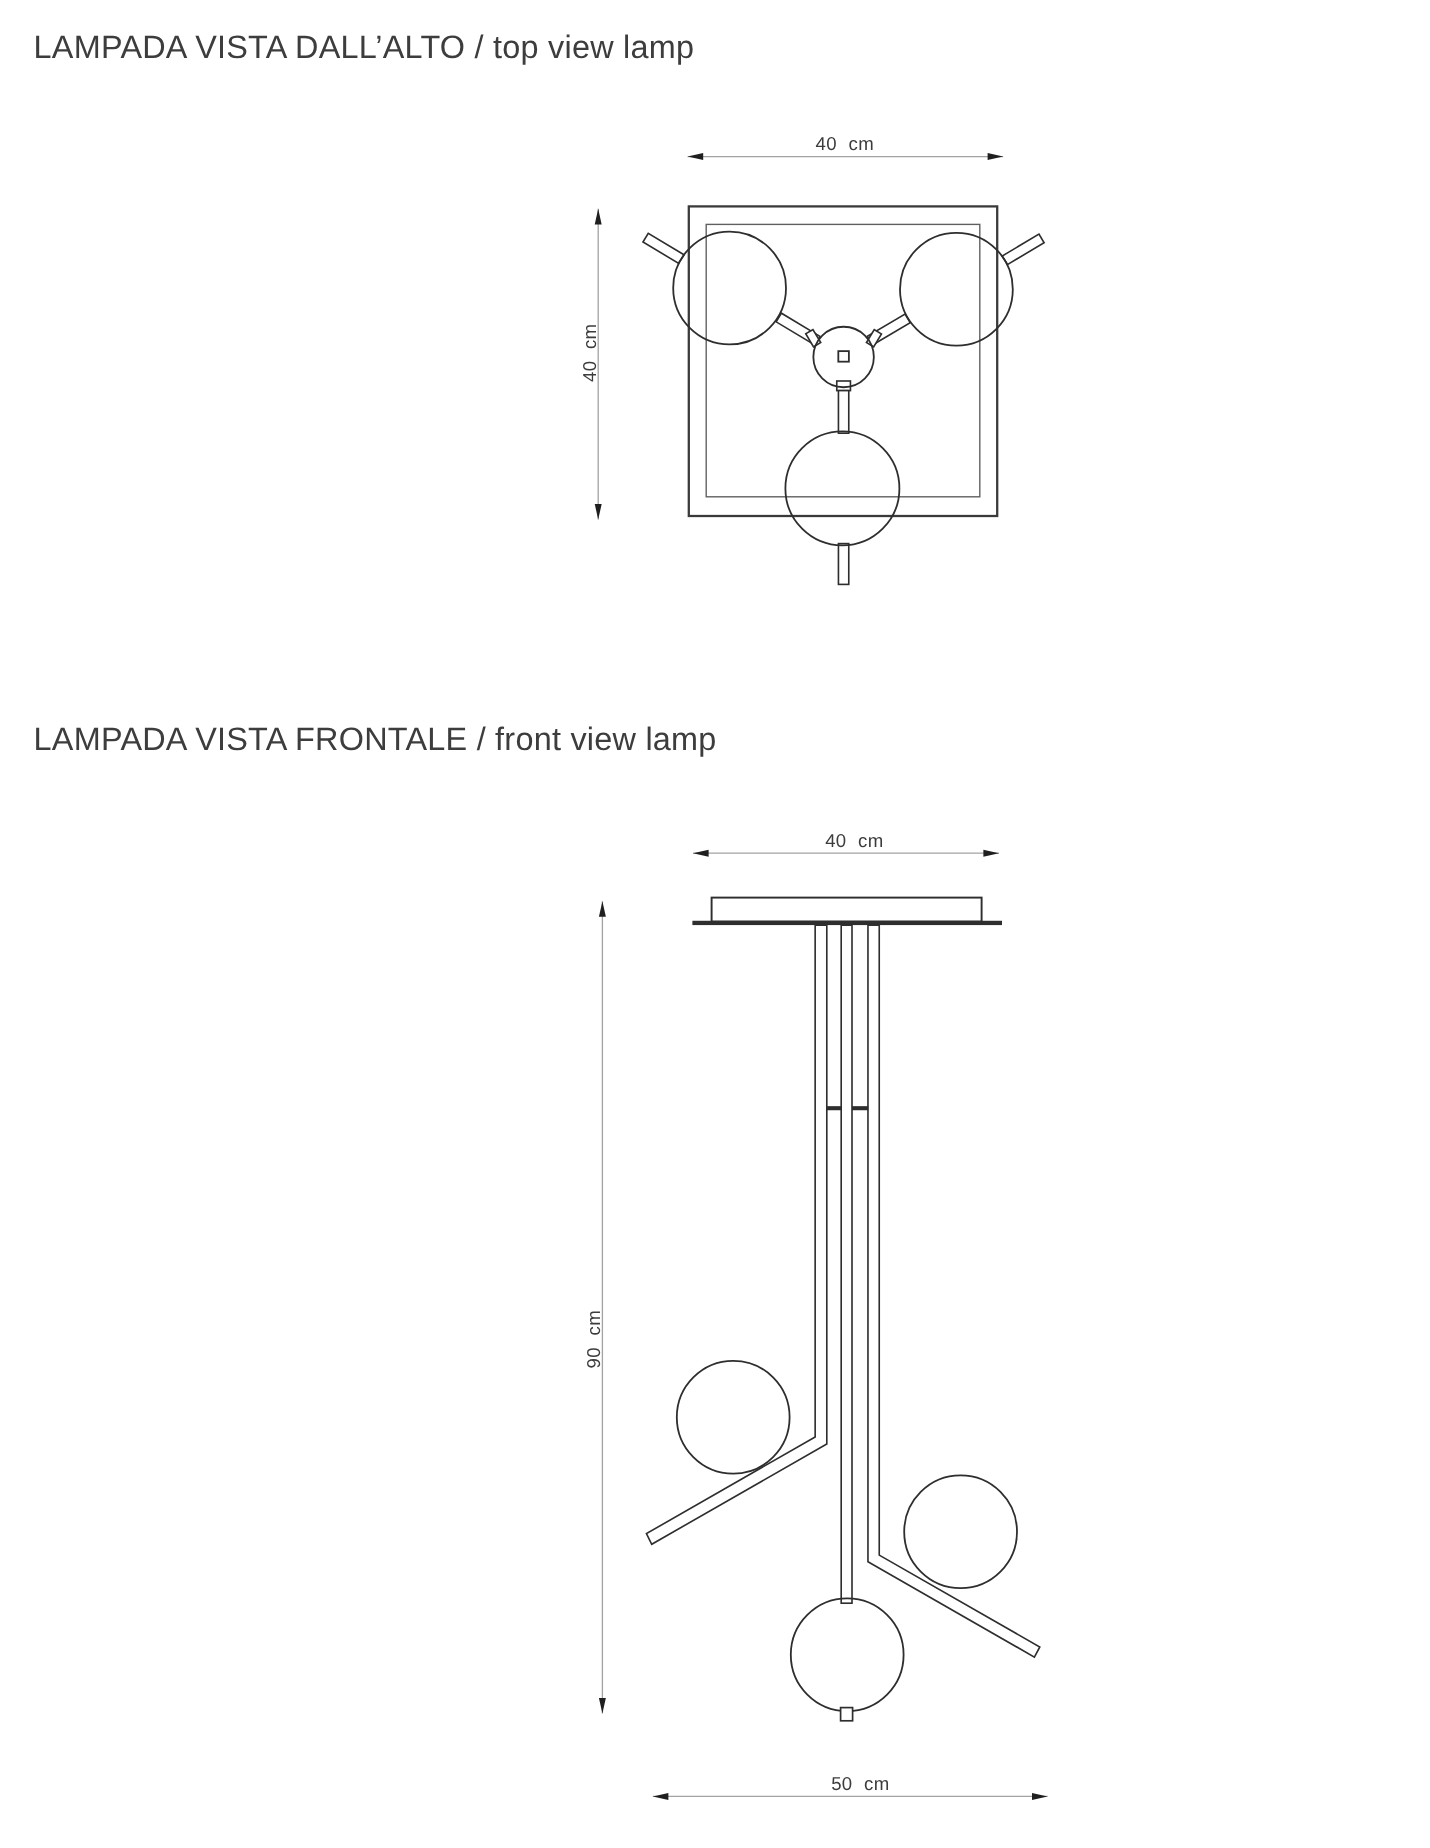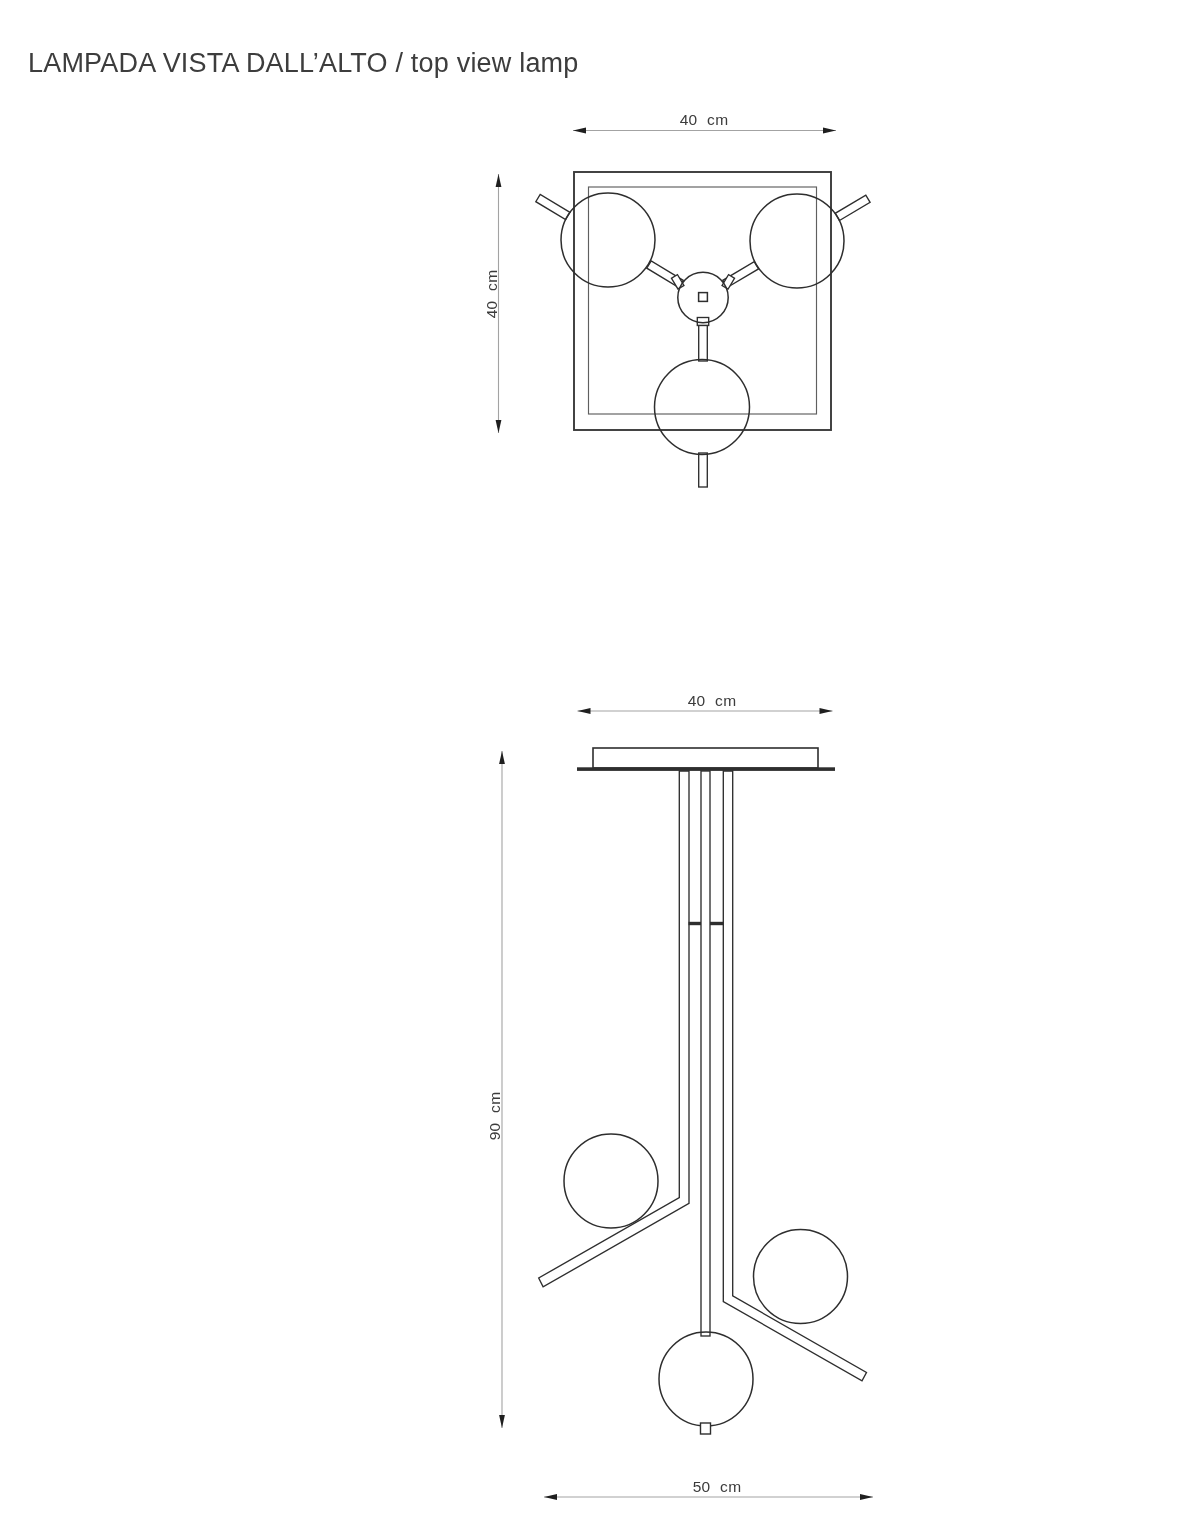--- a/index.html
+++ b/index.html
@@ -1,37 +1,38 @@
 <!DOCTYPE html>
 <html><head>
 <meta charset="utf-8">
 <style>
   html,body{margin:0;padding:0;background:#ffffff;}
   .page{position:relative;width:1192px;height:1540px;background:#ffffff;overflow:hidden;
         font-family:"Liberation Sans", sans-serif;}
   .view-title{position:absolute;left:28px;font-size:27px;font-weight:400;color:#3d3d3d;
               letter-spacing:.2px;white-space:nowrap;}
-  #title-top{top:24px;margin-top:24px;}
+  #title-top{top:24px;}
   #title-front{top:601px;}
   svg{position:absolute;left:0;top:0;}
   svg text{font-family:"Liberation Sans", sans-serif;font-size:15.5px;fill:#3c3c3c;
            word-spacing:5px;letter-spacing:.3px;}
   .dimline{stroke:#a3a3a3;stroke-width:1.1;}
   .arrow{fill:#1f1f1f;stroke:none;}
   .ink{stroke:#2e2e2e;fill:none;}
   .tube{stroke:#2e2e2e;stroke-width:1.35;fill:#ffffff;}
   .solid{fill:#2e2e2e;stroke:none;}
 </style>
 </head>
 <body>
 
 <div class="page">
 
   <div class="view-title" id="title-top">LAMPADA VISTA DALL’ALTO / top view lamp</div>
 
+  <div class="view-title" id="title-front">LAMPADA VISTA FRONTALE / front view lamp</div>
 
   <svg width="1192" height="1540" viewBox="0 0 1192 1540">
 
     <g>
 
       <g>
         <line class="dimline" x1="573" y1="130.5" x2="836" y2="130.5"></line>
         <polygon class="arrow" points="573,130.5 586,127.6 586,133.4"></polygon>
         <polygon class="arrow" points="836,130.5 823,127.6 823,133.4"></polygon>
         <text x="704" y="125" text-anchor="middle">40 cm</text>

